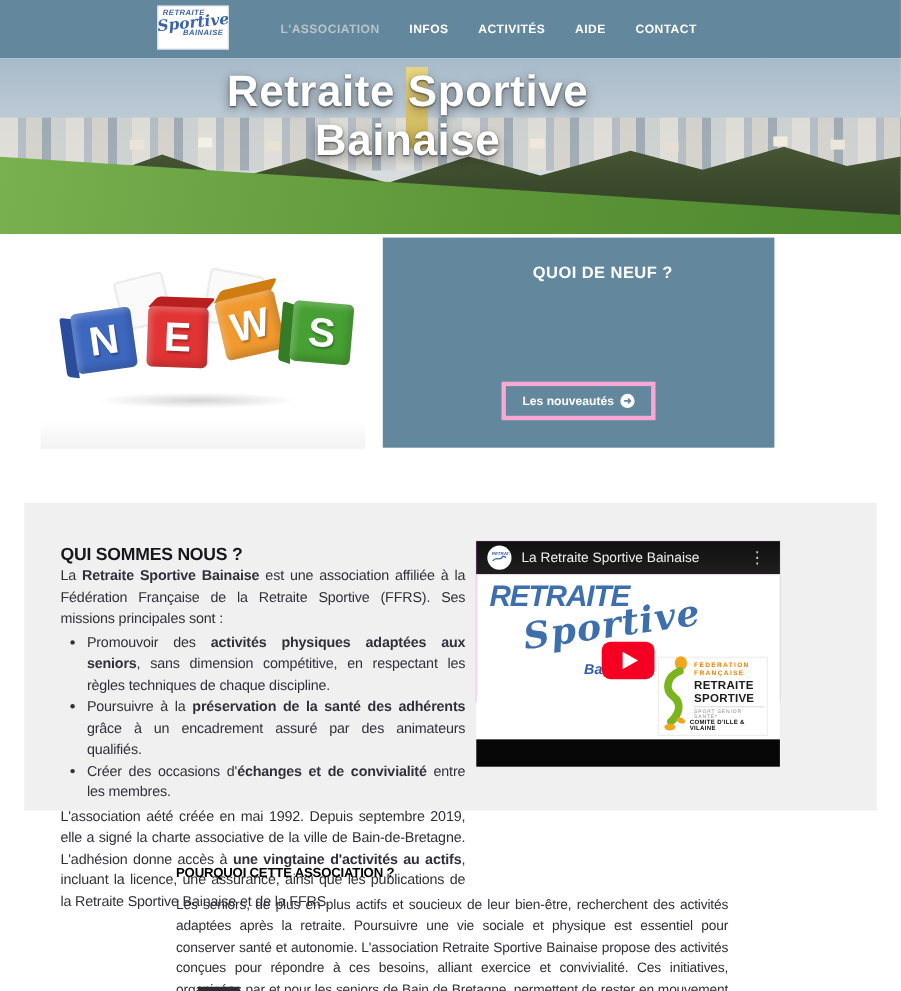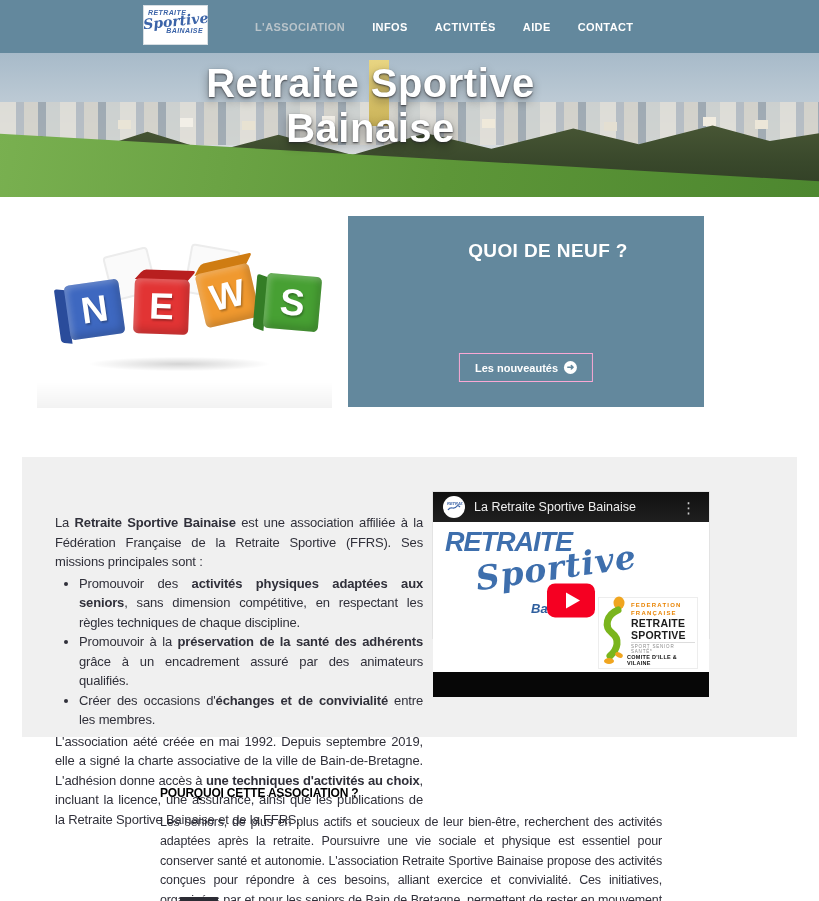--- a/index.html
+++ b/index.html
@@ -12,21 +12,21 @@
             color:#3c64a8;cursor:pointer;box-shadow:0 0 0 1px #d7dee3 inset;}
   .logo-l1{font-size:7px;font-weight:bold;font-style:italic;text-align:left;padding:4px 0 0 5px;letter-spacing:.4px;}
   .logo-l2{font-family:"DejaVu Serif",serif;font-style:italic;font-weight:bold;font-size:14px;
            text-align:center;margin-top:-3px;transform:rotate(-6deg);}
   .logo-l3{font-size:7px;font-weight:bold;font-style:italic;text-align:right;padding:0 5px 0 0;margin-top:-2px;letter-spacing:.4px;}
   .nav-menu{position:absolute;left:255px;top:0;height:53px;display:flex;align-items:center;gap:27px;}
   .nav-item{color:#fff;font-size:11px;font-weight:bold;letter-spacing:.4px;cursor:pointer;white-space:nowrap;}
   .nav-item.active{color:#b9c4ca;}
 
   
-  .hero{position:absolute;top:53px;left:0;width:819px;height:144px;overflow:hidden;}
+  .hero{position:absolute;top:53px;left:0;width:819px;height:160px;overflow:hidden;}
   .hero-sky{position:absolute;inset:0;background:linear-gradient(180deg,#a7bac9 0%,#bfccd6 38%,#d6dbde 62%,#dcdfe0 100%);}
   .hero-village{position:absolute;left:0;right:0;top:34%;height:30%;opacity:.85;filter:blur(.6px);
       background:repeating-linear-gradient(90deg,#e3e0d8 0 16px,#b3bac1 16px 24px,#d6d3ca 24px 38px,#9aa5ae 38px 46px,#cfd2cf 46px 60px);}
   .hero-house{position:absolute;width:13px;height:9px;background:#f2efe7;top:45%;left:22%;
       box-shadow:62px 3px 0 #e8e2d2,142px -2px 0 #f4f1ea,302px 1px 0 #efe9da,424px 4px 0 #e4dfd2,
                  523px -1px 0 #f1ece0,-62px 2px 0 #e9e4d6,575px 2px 0 #ece6d8;}
   .hero-tower{position:absolute;left:45%;top:5%;width:20px;height:46%;
       background:linear-gradient(180deg,#e8d582 0%,#d9c36a 55%,#c7b057 100%);}
   .hero-trees{position:absolute;left:0;right:0;bottom:0;height:54%;
       background:linear-gradient(180deg,#4a5836 0%,#39482b 55%,#2f3d24 100%);
@@ -53,23 +53,23 @@
       color:#fff;font-size:37px;font-weight:bold;text-shadow:1px 2px 2px rgba(0,0,0,.28);z-index:2;
       box-shadow:inset -3px -4px 8px rgba(0,0,0,.18), inset 3px 3px 6px rgba(255,255,255,.25);}
   .cube-side{position:absolute;left:-10px;top:3px;width:11px;height:98%;transform:skewY(14deg);border-radius:3px 0 0 3px;z-index:1;}
   .cube-top{position:absolute;top:-9px;left:4px;width:96%;height:10px;transform:skewX(-40deg);border-radius:3px 3px 0 0;z-index:1;}
   .cube-n{left:30px;top:34px;transform:rotate(-8deg);}
   .cube-e{left:97px;top:31px;transform:rotate(2deg);}
   .cube-w{left:163px;top:20px;transform:rotate(-13deg);}
   .cube-s{left:228px;top:27px;transform:rotate(5deg);}
 
   .quoi-card{position:absolute;left:348px;top:216px;width:356px;height:191px;background:#63889d;color:#fff;}
-  .quoi-title{margin:24px 0 0;text-align:center;font-size:19px;font-weight:bold;letter-spacing:.4px;padding-left:44px;}
+  .quoi-title{margin:24px 0 0;text-align:center;font-size:15px;font-weight:bold;letter-spacing:.4px;padding-left:44px;}
   .quoi-body{margin:13px 28px 0;font-size:12.5px;line-height:1.5;text-align:justify;letter-spacing:-.1px;}
-  .quoi-btn{position:absolute;left:50%;transform:translateX(-50%);bottom:25px;border:1px solid #f9a8d4;
+  .quoi-btn{position:absolute;left:50%;transform:translateX(-50%);bottom:25px;border:4px solid #f9a8d4;
       background:transparent;color:#fff;padding:7px 15px;font-size:11px;font-weight:bold;
       display:flex;align-items:center;gap:6px;cursor:pointer;font-family:inherit;white-space:nowrap;}
   .btn-arrow{display:inline-block;width:13px;height:13px;background:#fff;color:#63889d;border-radius:50%;
       font-size:9px;line-height:13px;text-align:center;font-weight:bold;}
 
   
   .about{position:absolute;left:22px;top:457px;width:775px;height:280px;background:#f0f0f0;}
   .about-title{position:absolute;left:33px;top:26px;font-size:16px;font-weight:bold;color:#16161d;letter-spacing:-.2px;}
   .about-text{position:absolute;left:33px;top:56px;width:368px;font-size:13px;color:#30303a;
       line-height:1.5;text-align:justify;letter-spacing:-.15px;}
@@ -175,29 +175,30 @@
 
   <section class="quoi-card">
     <h2 class="quoi-title">QUOI DE NEUF ?</h2>
     <button class="quoi-btn">
       <span>Les nouveautés</span>
       <span class="btn-arrow">➜</span>
     </button>
   </section>
 
   <section class="about">
+    <h2 class="about-title">QUI SOMMES NOUS ?</h2>
 
     <div class="about-text">
       <p><span>La </span><span class="b">Retraite Sportive Bainaise</span><span> est une association affiliée à la Fédération Française de la Retraite Sportive (FFRS). Ses missions principales sont :</span></p>
       <ul class="missions">
         <li><span>Promouvoir des </span><span class="b">activités physiques adaptées aux seniors</span><span>, sans dimension compétitive, en respectant les règles techniques de chaque discipline.</span></li>
-        <li><span>Promouvoir à la </span><span class="b">préservation de la santé des adhérents</span><span> grâce à un encadrement assuré par des animateurs qualifiés.</span></li>
+        <li><span>Poursuivre à la </span><span class="b">préservation de la santé des adhérents</span><span> grâce à un encadrement assuré par des animateurs qualifiés.</span></li>
         <li><span>Créer des occasions d'</span><span class="b">échanges et de convivialité</span><span> entre les membres.</span></li>
       </ul>
-      <p><span>L'association aété créée en mai 1992. Depuis septembre 2019, elle a signé la charte associative de la ville de Bain-de-Bretagne. L'adhésion donne accès à </span><span class="b">une techniques d'activités au choix</span><span>, incluant la licence, une assurance, ainsi que les publications de la Retraite Sportive Bainaise et de la FFRS.</span></p>
+      <p><span>L'association aété créée en mai 1992. Depuis septembre 2019, elle a signé la charte associative de la ville de Bain-de-Bretagne. L'adhésion donne accès à </span><span class="b">une vingtaine d'activités au actifs</span><span>, incluant la licence, une assurance, ainsi que les publications de la Retraite Sportive Bainaise et de la FFRS.</span></p>
     </div>
 
     <div class="player">
       <div class="player-bar">
         <div class="avatar">
           <svg width="18" height="18" viewBox="0 0 18 18">
             <text x="2" y="7" font-size="4" font-style="italic" font-weight="bold" fill="#3c64a8">RETRAITE</text>
             <path d="M3 12 C6 7,9 13,12 8 C13 7,15 9,15 9" stroke="#3c64a8" stroke-width="1.2" fill="none"></path>
           </svg>
         </div>

